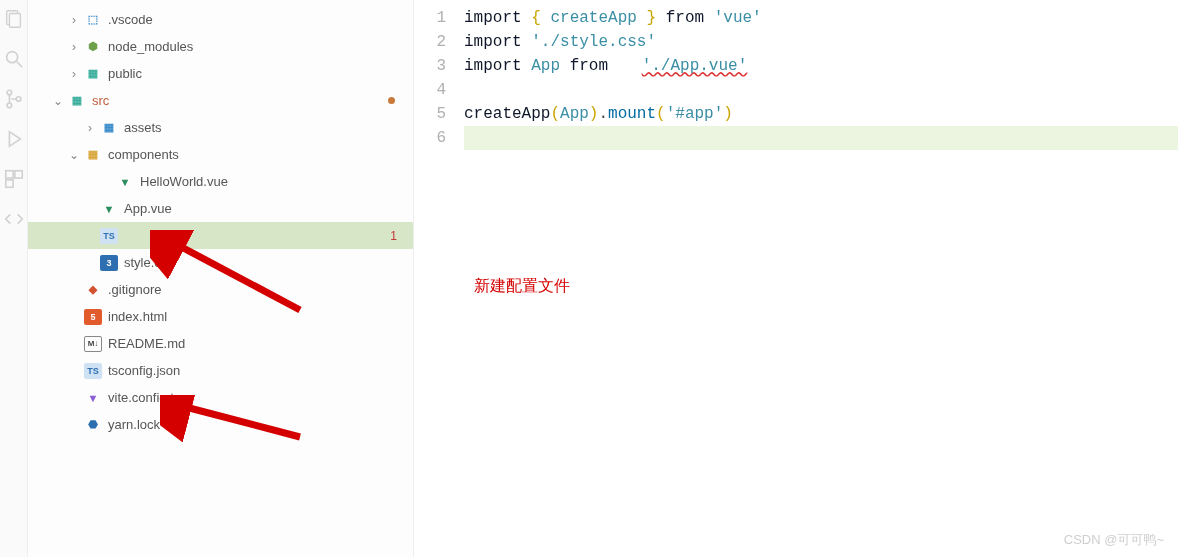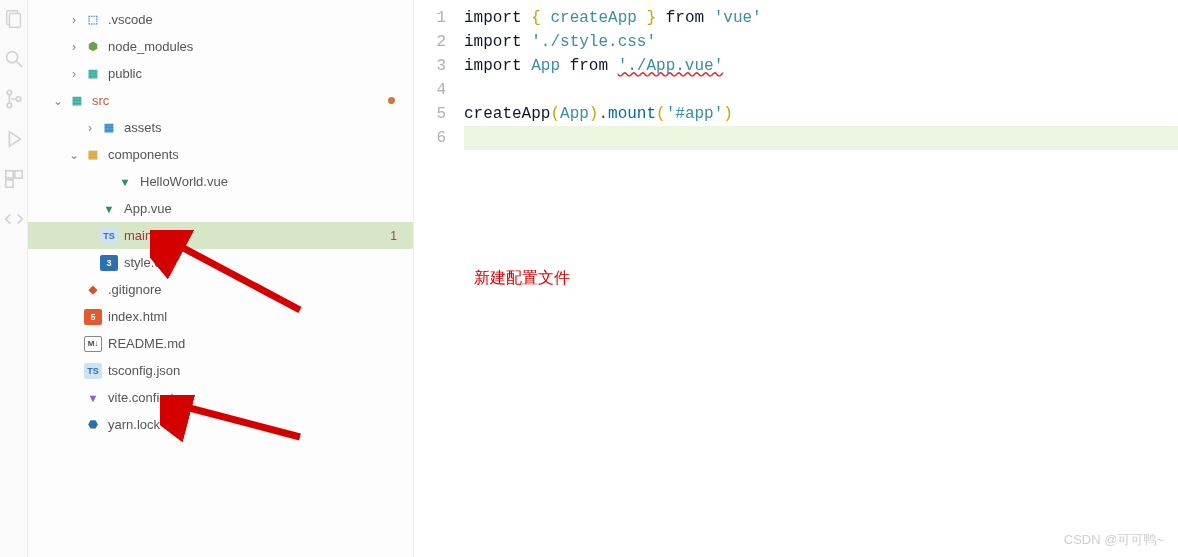--- a/index.html
+++ b/index.html
@@ -110,20 +110,21 @@
 .hl-line { background: #ecf5df; }
 .tok-kw { color: #0f172a; }
 .tok-punc { color: #444; }
 .tok-brace { color: #c9a400; }
 .tok-id { color: #3a8ea5; }
 .tok-str { color: #3a8ea5; }
 .tok-method { color: #0369a1; }
 .tok-err {
   text-decoration: underline wavy #d33;
   text-decoration-skip-ink: none;
+  margin-left: 24px;
 }
 .annotation {
   position: absolute;
   color: #d40000;
   font-size: 16px;
   font-family: "Microsoft YaHei", sans-serif;
 }
 .arrow {
   position: absolute;
   pointer-events: none;
@@ -222,21 +223,20 @@
       <span class="label">HelloWorld.vue</span>
     </div>
     <div class="tree-row" style="padding-left: 54px;">
       <span class="chevron"></span>
       <span class="file-icon ic-vue">▼</span>
       <span class="label">App.vue</span>
     </div>
     <div class="tree-row active" style="padding-left: 54px;">
       <span class="chevron"></span>
       <span class="file-icon ic-ts">TS</span>
-      <span class="label">main.ts</span>
       <span class="error-count">1</span>
     </div>
     <div class="tree-row" style="padding-left: 54px;">
       <span class="chevron"></span>
       <span class="file-icon ic-css">3</span>
       <span class="label">style.css</span>
     </div>
     <div class="tree-row" style="padding-left: 38px;">
       <span class="chevron"></span>
       <span class="file-icon ic-git">◆</span>
@@ -279,21 +279,21 @@
       <div>6</div>
     </div>
   <div class="code">
     <div class="code-line"><span class="tok-kw">import</span> <span class="tok-brace">{</span> <span class="tok-id">createApp</span> <span class="tok-brace">}</span> <span class="tok-kw">from</span> <span class="tok-str">'vue'</span></div>
     <div class="code-line"><span class="tok-kw">import</span> <span class="tok-str">'./style.css'</span></div>
     <div class="code-line"><span class="tok-kw">import</span> <span class="tok-id">App</span> <span class="tok-kw">from</span> <span class="tok-str tok-err">'./App.vue'</span></div>
     <div class="code-line"></div>
     <div class="code-line"><span class="tok-kw">createApp</span><span class="tok-brace">(</span><span class="tok-id">App</span><span class="tok-brace">)</span><span class="tok-punc">.</span><span class="tok-method">mount</span><span class="tok-brace">(</span><span class="tok-str">'#app'</span><span class="tok-brace">)</span></div>
     <div class="code-line hl-line"></div>
 
-    <div class="annotation" style="left:10px; top:266px;text-align:right;">新建配置文件</div>
+    <div class="annotation" style="left:10px; top:274px;text-align:right;">新建配置文件</div>
   </div>
 </div>
 
 <svg class="arrow" style="left:150px; top:230px; width:160px; height:90px;" viewBox="0 0 160 90">
   <defs>
       <marker id="ah1" markerWidth="12" markerHeight="12" refX="2" refY="5" orient="auto">
         <polygon points="0 0, 12 5, 0 10" fill="#d40000"></polygon>
       </marker>
     </defs>
   <line x1="150" y1="80" x2="22" y2="12" stroke="#d40000" stroke-width="7" marker-end="url(#ah1)"></line>

